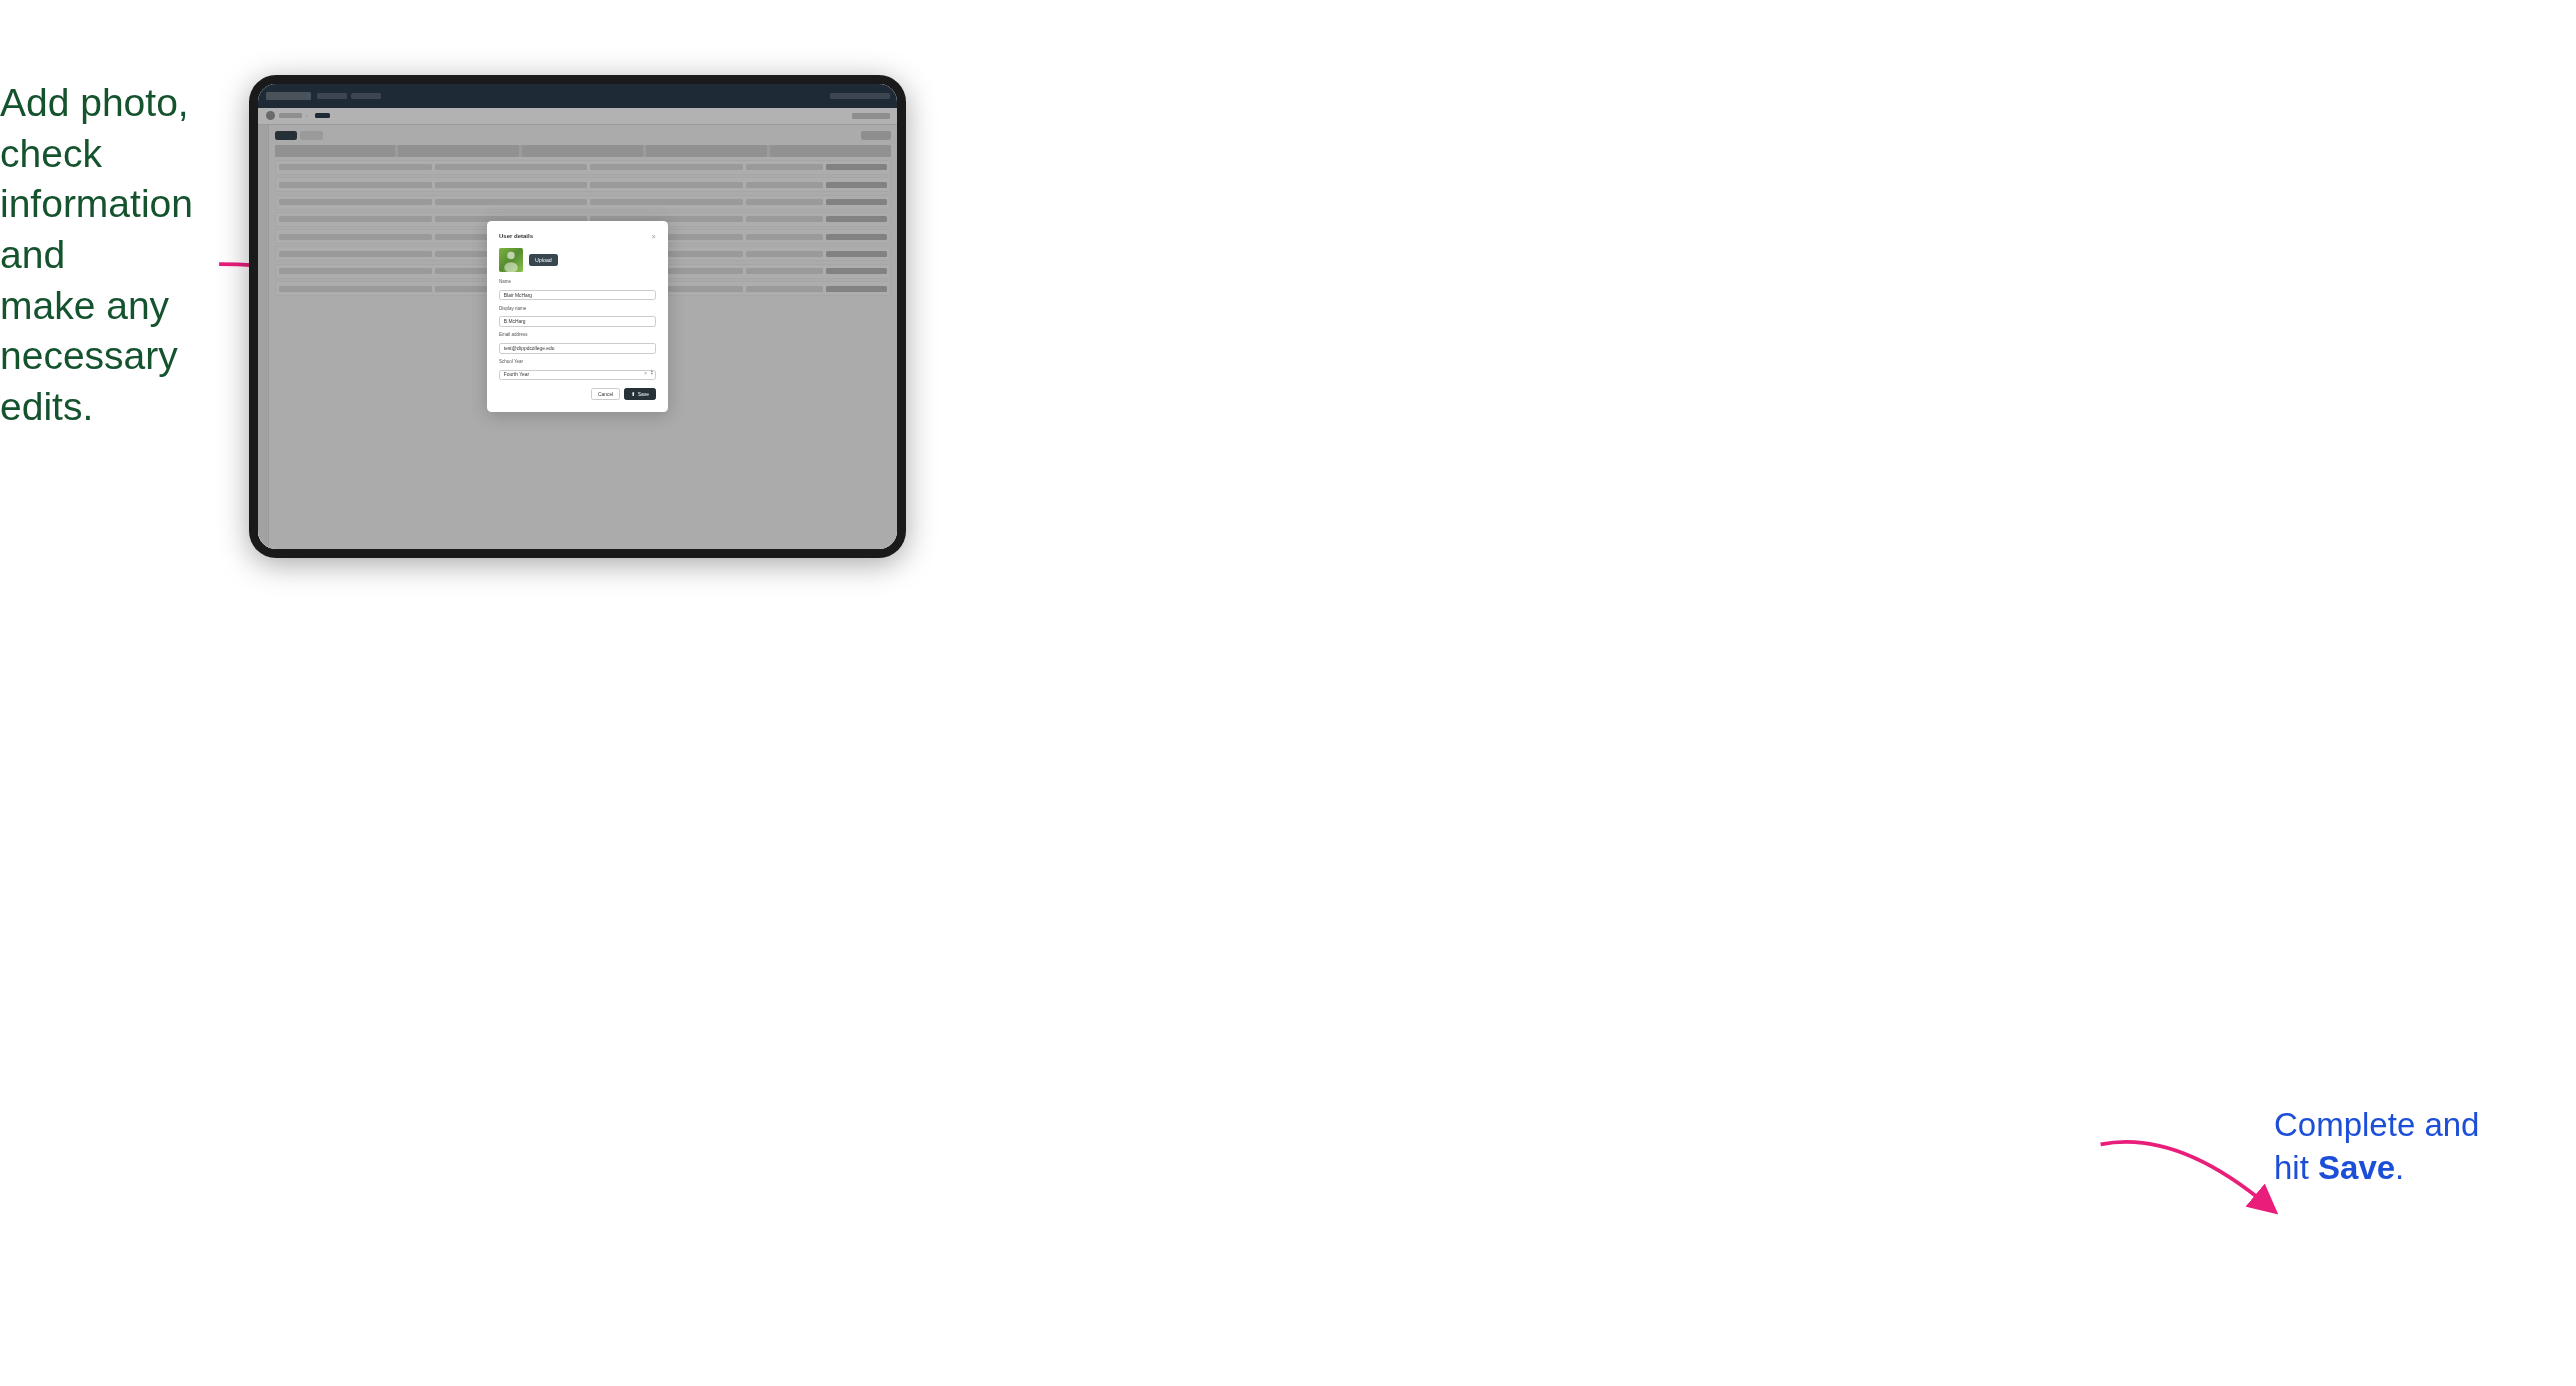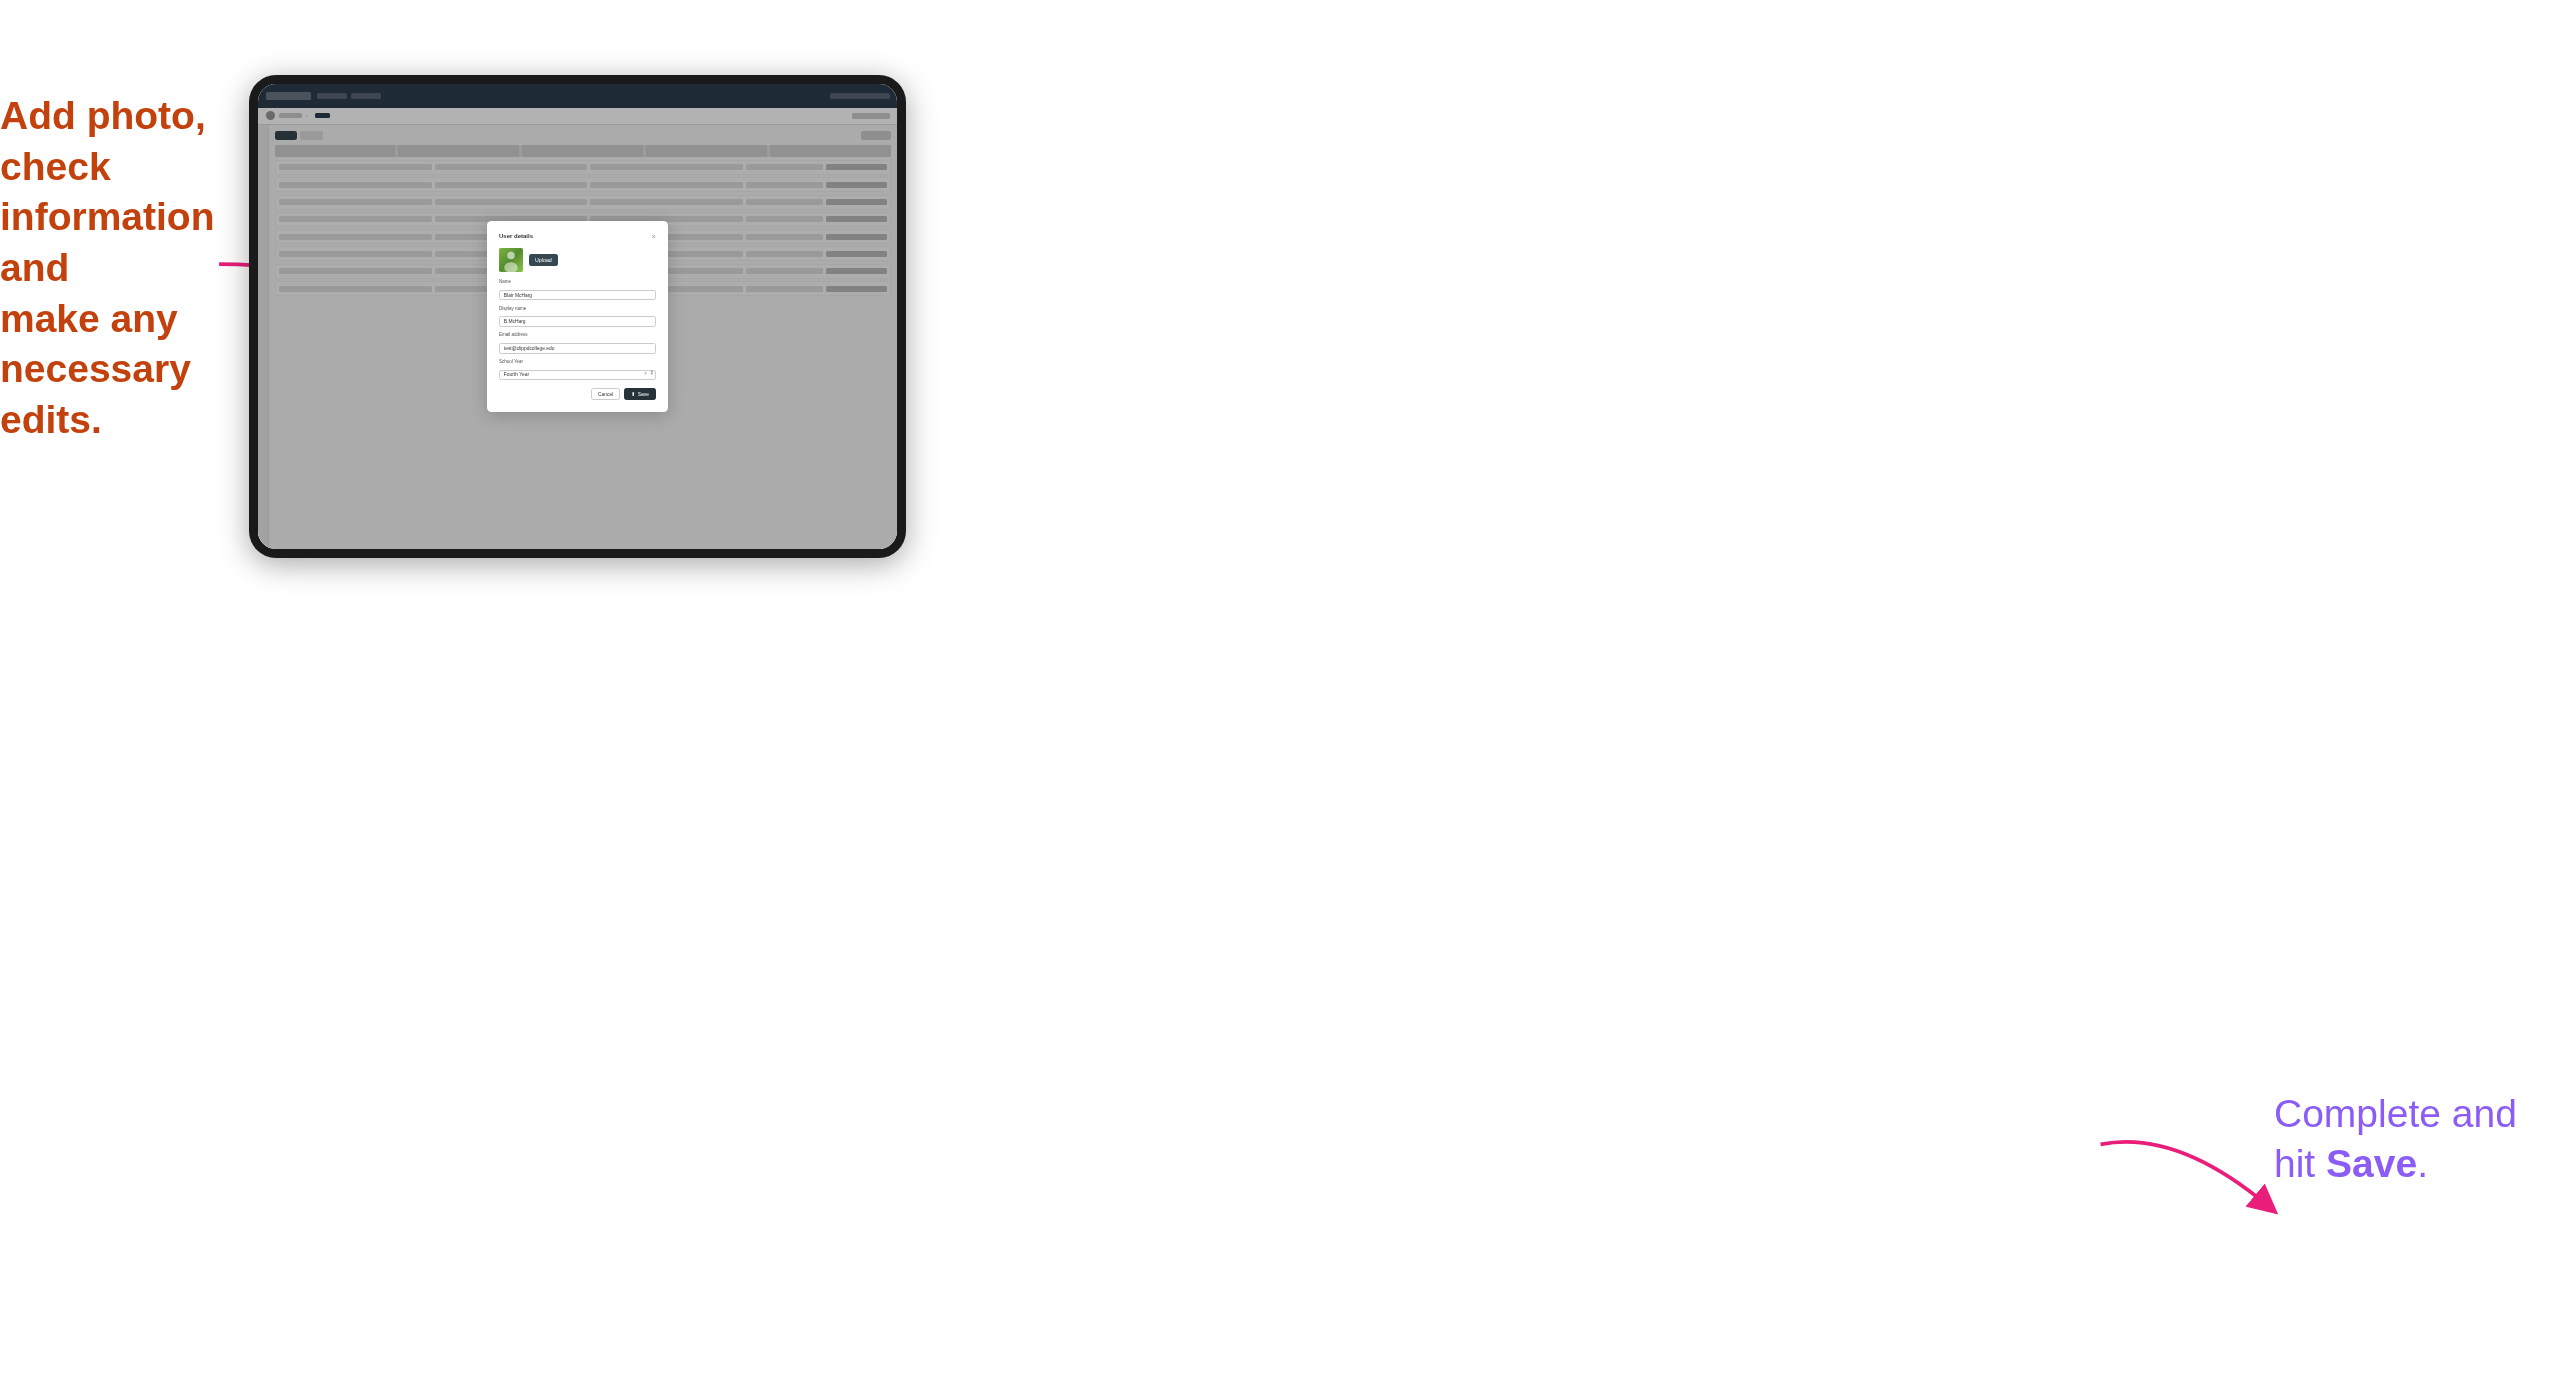--- a/index.html
+++ b/index.html
@@ -9,34 +9,34 @@
       width: 2576px;
       height: 1386px;
       position: relative;
       overflow: hidden;
     }
 
     
     .annotation-left {
       position: absolute;
       left: 0px;
-      top: 91px;
+      top: 78px;
       font-size: 39px;
       line-height: 1.3;
-      color: #c2410c;
-      font-weight: 700;
+      color: #14532d;
+      font-weight: 400;
       width: 242px;
     }
     .annotation-right {
       position: absolute;
       right: 15px;
       bottom: 196px;
-      font-size: 39px;
+      font-size: 33px;
       line-height: 1.3;
-      color: #8b5cf6;
+      color: #1d4ed8;
       font-weight: 400;
       text-align: left;
       width: 287px;
     }
     .annotation-right strong {
       font-weight: 800;
     }
 
     
     .tablet {

